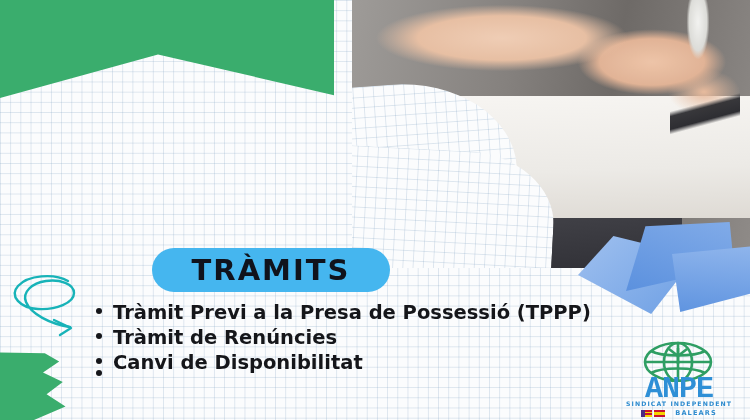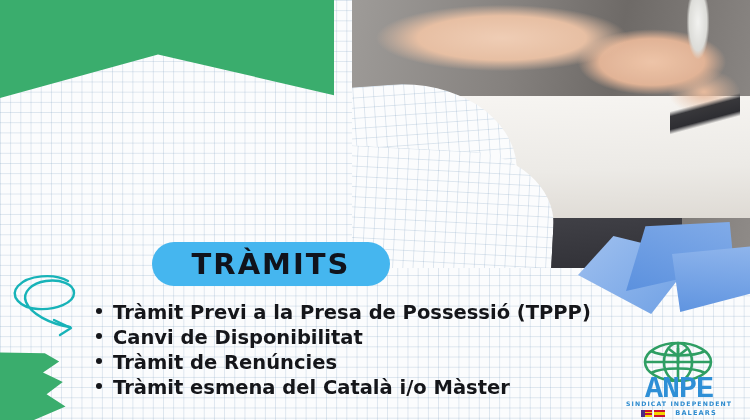--- a/index.html
+++ b/index.html
@@ -179,21 +179,21 @@
        3px 3px 0 rgba(12,100,165,0.55),
       -1px -1px 0 rgba(255,255,255,0.35);
     transform: scaleX(1.02);
   }
   .headline .ln2 { margin-top: 22px; }
 
   
   .pill {
     position: absolute;
     left: 152px;
-    top: 242px;
+    top: 248px;
     width: 238px;
     height: 44px;
     background: #45b6ef;
     border-radius: 22px;
     display: flex;
     align-items: center;
     justify-content: center;
   }
   .pill .pill-label {
     font-family: "DejaVu Sans", sans-serif;
@@ -329,29 +329,28 @@
     <span class="pill-label">TRÀMITS</span>
   </div>
 
   <ul class="bullets">
     <li>
       <span class="dot"></span>
       <span>Tràmit Previ a la Presa de Possessió (TPPP)</span>
     </li>
     <li>
       <span class="dot"></span>
+      <span>Tràmit de Renúncies</span>
+    </li>
+    <li>
+      <span class="dot"></span>
       <span>Canvi de Disponibilitat</span>
     </li>
     <li>
       <span class="dot"></span>
-      <span>Tràmit de Renúncies</span>
-    </li>
-    <li>
-      <span class="dot"></span>
-      <span>Tràmit esmena del Català i/o Màster</span>
     </li>
   </ul>
 
   <div class="logo">
     <svg class="globe" viewBox="0 0 72 44">
       <g fill="none" stroke="#2f9e63" stroke-width="2.6">
         <ellipse cx="36" cy="24" rx="33" ry="19"></ellipse>
         <ellipse cx="36" cy="24" rx="14" ry="19"></ellipse>
         <path d="M3 24 H69"></path>
         <path d="M36 5 V43"></path>

